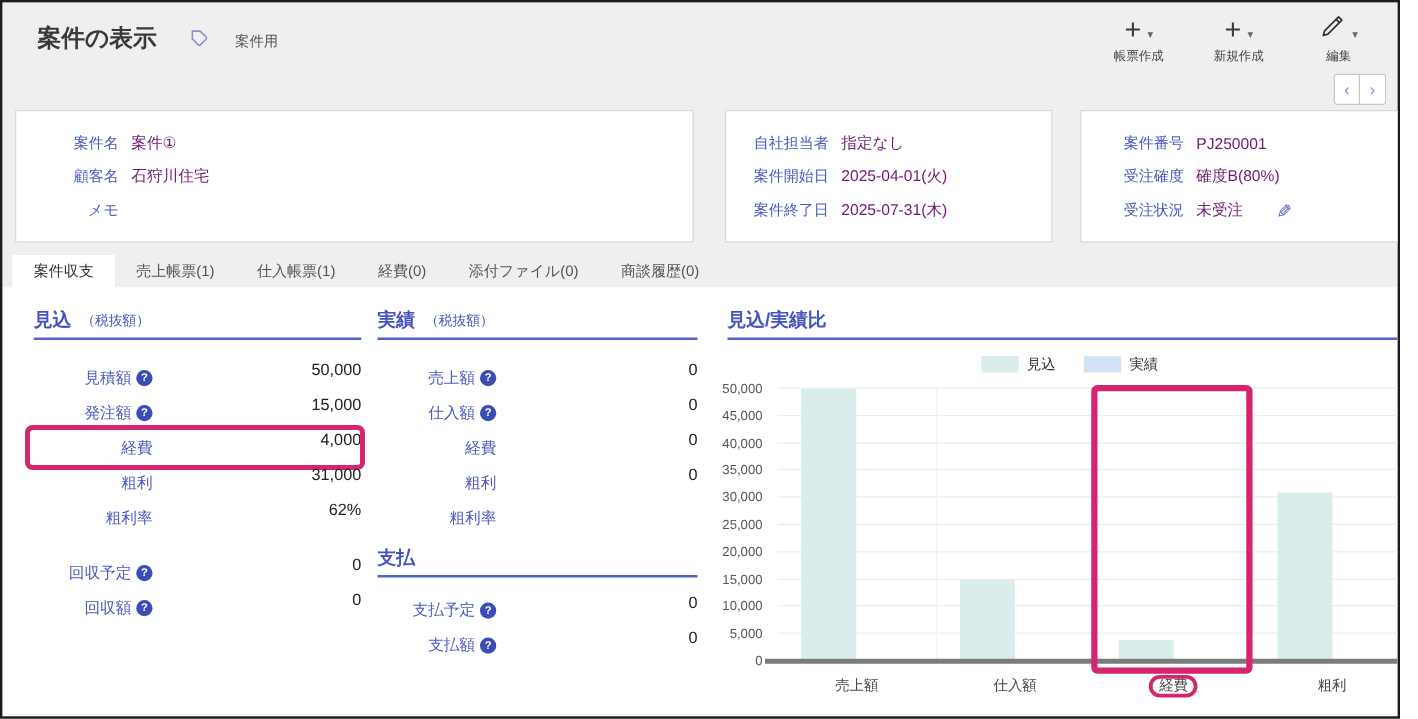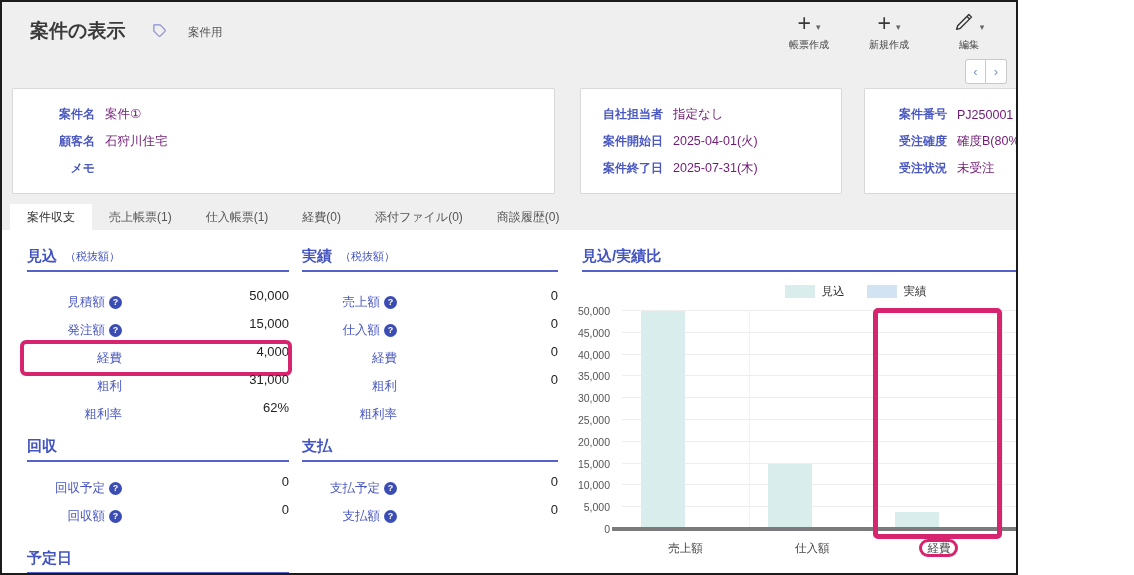--- a/index.html
+++ b/index.html
@@ -1,17 +1,17 @@
 <!DOCTYPE html>
 <html><head>
 <meta charset="utf-8">
 <style>
   * { margin:0; padding:0; box-sizing:border-box; }
   html,body { width:1134px; height:575px; font-family:"Liberation Sans","DejaVu Sans",sans-serif; }
-  .screen { position:relative; width:1018px; height:575px; background:#ffffff; border:2px solid #1c1c1c; overflow:hidden; }
+  .screen { position:relative; width:1120px; height:575px; background:#ffffff; border:2px solid #1c1c1c; overflow:hidden; }
 
   
   .top-region { position:absolute; left:0; top:0; right:0; height:228px; background:#efeff0; }
 
   .page-title { position:absolute; left:28px; top:16px; font-size:19px; font-weight:bold; color:#3a3a3a; }
   .tag-wrap { position:absolute; left:150px; top:21px; display:flex; align-items:center; gap:21px; }
   .tag-wrap .tag-label { font-size:11.5px; color:#555; }
 
   
   .toolbar { position:absolute; right:18px; top:8px; display:flex; gap:22px; }
@@ -27,21 +27,21 @@
     font-size:13px; line-height:23px; text-align:center; cursor:pointer; }
   .pager-btn:first-child { border-radius:3px 0 0 3px; }
   .pager-btn:last-child { border-radius:0 3px 3px 0; border-left:none; }
 
   
   .card { position:absolute; top:86px; background:#fff; border:1px solid #d9d9d9; border-radius:1px; padding:12px 14px; }
   .card-1 { left:10px; width:543px; height:106px; }
   .card-2 { left:578px; width:262px; height:106px; }
   .card-3 { left:862px; width:262px; height:106px; }
   .card-row { display:flex; align-items:center; height:27px; }
-  .card-label { width:68px; text-align:right; font-size:12px; color:#4a58c0; flex:none;font-weight:bold; }
+  .card-label { width:68px; text-align:right; font-size:12px; color:#4a58c0; flex:none; }
   .card-value { margin-left:10px; font-size:12.5px; color:#701a75; }
   .row-pencil { margin-left:26px; color:#4a5ac9; font-size:15px; display:inline-block; transform:scaleX(-1); cursor:pointer; }
 
   
   .tab-bar { position:absolute; left:8px; top:202px; display:flex; height:26px; }
   .tab { padding:0 17px; font-size:12px; color:#555; line-height:26px; cursor:pointer; white-space:nowrap; }
   .tab.active { background:#ffffff; color:#333; }
 
   
   .main { position:absolute; left:0; top:228px; right:0; bottom:0; background:#fff; }
@@ -232,43 +232,37 @@
           <span class="val-amount">31,000</span>
         </div>
         <div class="val-row">
           <span class="val-label-cell">
             <span class="val-label">粗利率</span>
           </span>
           <span class="val-amount">62%</span>
         </div>
       </div>
       <div class="sec-gap"></div>
-      <div class="sec-head">
-        <span class="sec-title">回収</span>
-      </div>
       <div class="rows" style="margin-top:12px;">
         <div class="val-row">
           <span class="val-label-cell">
             <span class="val-label">回収予定</span>
             <span class="help-badge">?</span>
           </span>
           <span class="val-amount">0</span>
         </div>
         <div class="val-row">
           <span class="val-label-cell">
             <span class="val-label">回収額</span>
             <span class="help-badge">?</span>
           </span>
           <span class="val-amount">0</span>
         </div>
       </div>
       <div class="sec-gap-sm"></div>
-      <div class="sec-head">
-        <span class="sec-title">予定日</span>
-      </div>
     </div>
 
     <div class="col col-2">
       <div class="sec-head">
         <span class="sec-title">実績</span>
         <span class="sec-sub">（税抜額）</span>
       </div>
       <div class="rows">
         <div class="val-row">
           <span class="val-label-cell">

